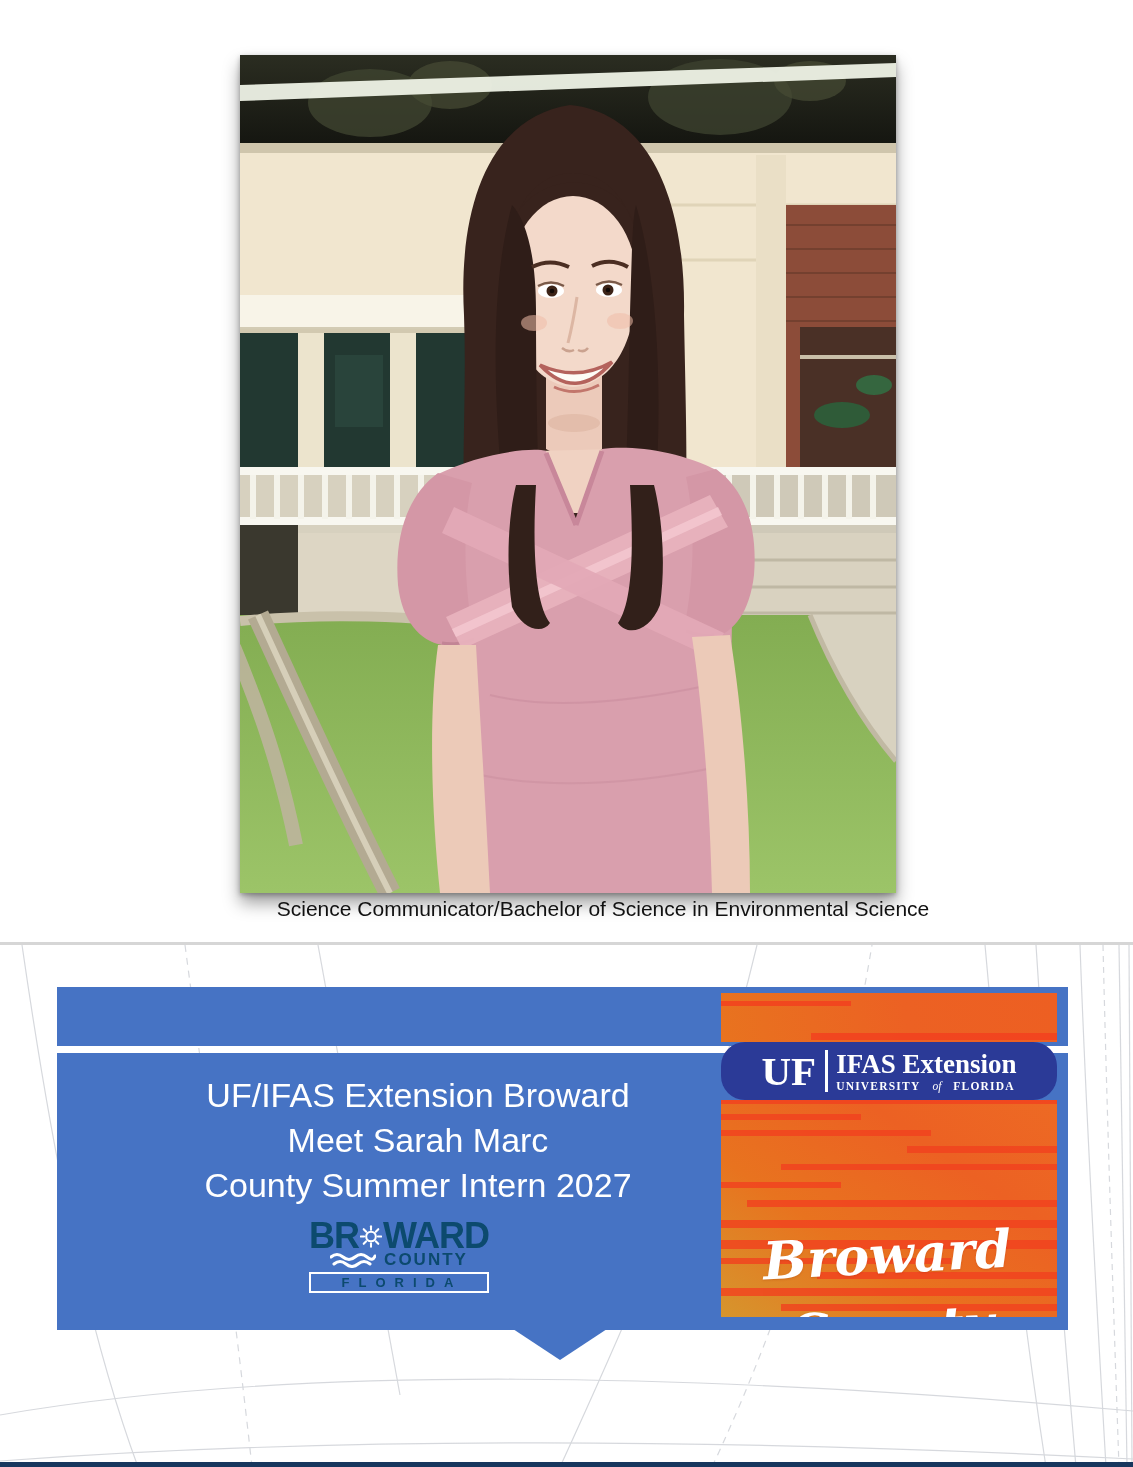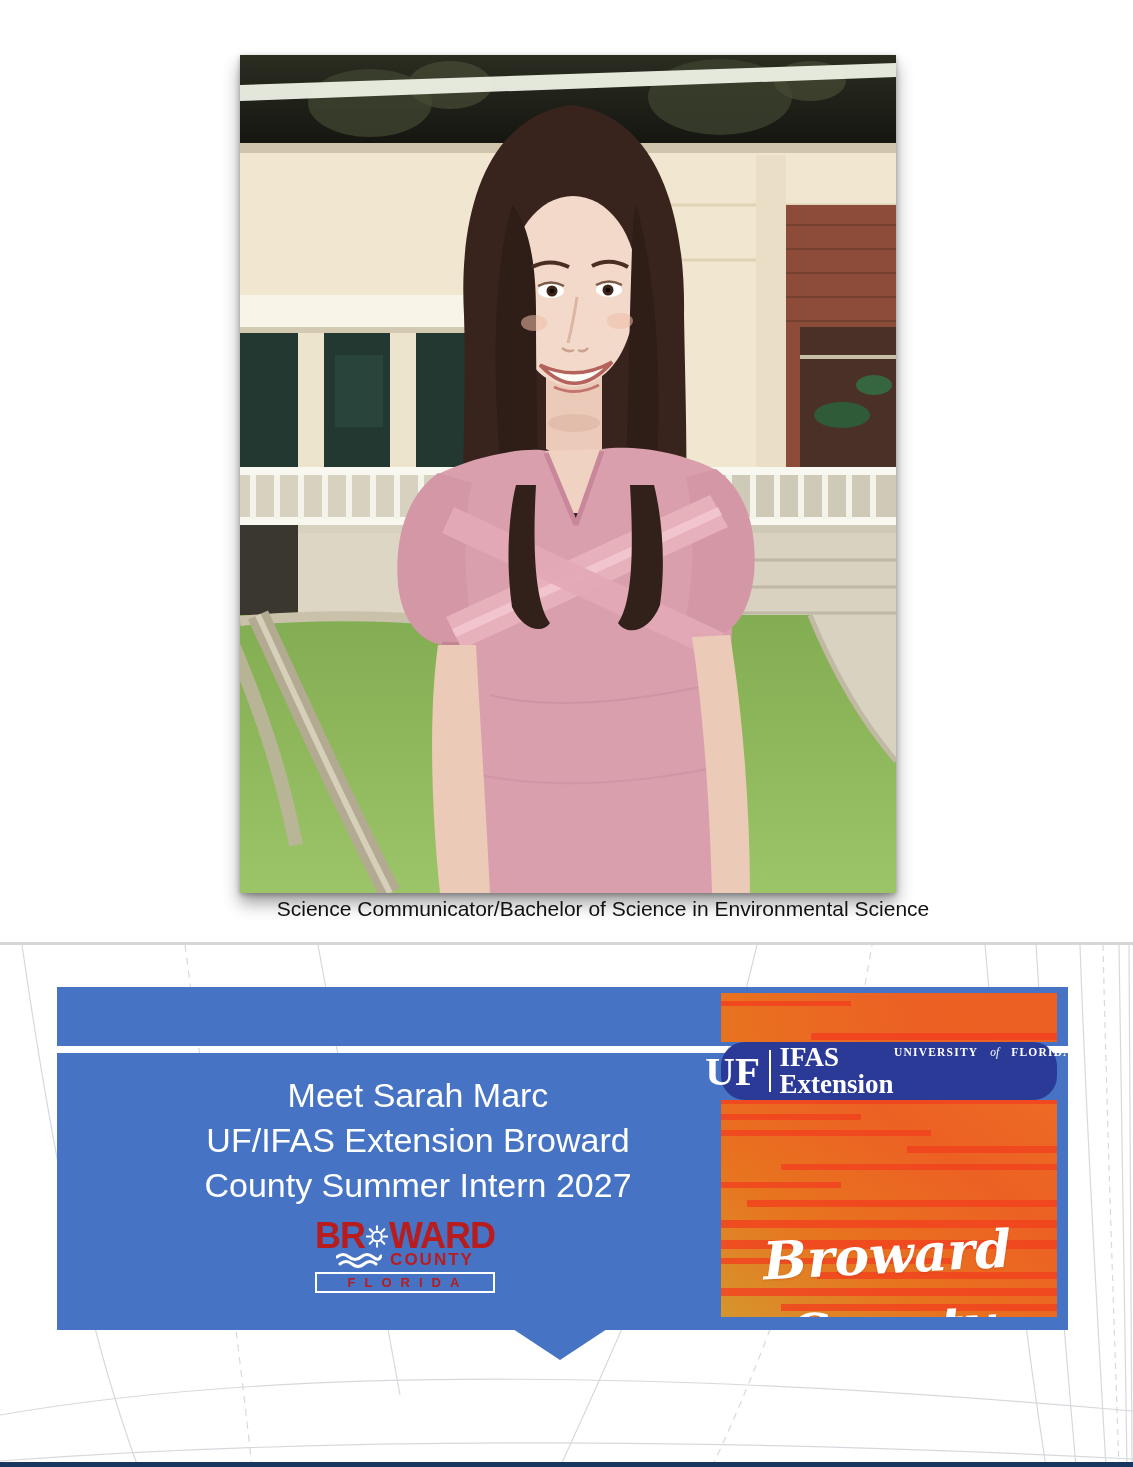--- a/index.html
+++ b/index.html
@@ -22,21 +22,21 @@
 
   
   .banner{position:absolute;left:57px;top:987px;width:1011px;height:343px;}
   .banner .strip-top{position:absolute;left:0;top:0;width:100%;height:59px;background:#4673C4;}
   .banner .strip-main{position:absolute;left:0;top:66px;width:100%;height:277px;background:#4673C4;}
 
   .banner-title{position:absolute;left:0;top:86px;width:722px;text-align:center;
                 color:#fff;font-size:34px;line-height:45px;font-weight:400;}
 
   
-  .bc-logo{position:absolute;left:252px;top:232px;width:180px;color:#b91c1c;margin-left:6px;}
+  .bc-logo{position:absolute;left:252px;top:232px;width:180px;color:#0c4a6e;}
   .bc-row1{display:flex;align-items:center;justify-content:center;font-weight:700;
            font-size:36px;letter-spacing:-1px;line-height:34px;}
   .bc-sun{width:31px;height:31px;margin:0 1px;}
   .bc-row2{display:flex;align-items:flex-end;justify-content:center;gap:8px;margin-top:-2px;}
   .bc-waves{width:46px;height:16px;}
   .bc-county{font-size:17px;font-weight:700;letter-spacing:2px;line-height:17px;}
   .bc-row3{margin-top:4px;border:2px solid #fff;padding:1px 4px 1px 10px;text-align:center;
            font-size:13px;font-weight:700;letter-spacing:9px;line-height:15px;}
 
   
@@ -45,21 +45,21 @@
         background:linear-gradient(80deg,#e8731f 0%,#ec6123 55%,#ed5f22 100%);overflow:hidden;}
   .card-blue{height:58px;background:#2B3A97;display:flex;align-items:center;justify-content:center;border-radius:24px;}
   .card-orange-bottom{position:relative;flex:1;
         background:linear-gradient(35deg,#d6952d 0%,#e8731f 35%,#ec6123 70%,#ed6a24 100%);
         overflow:hidden;}
   .stripes{position:absolute;left:0;top:0;width:100%;height:100%;}
 
   .uf-row{display:flex;align-items:center;color:#fff;font-family:"Liberation Serif", serif;}
   .uf-mark{font-size:41px;font-weight:700;line-height:40px;letter-spacing:0px;}
   .uf-sep{width:3px;height:42px;background:#fff;margin:0 8px 0 9px;}
-  .uf-right{display:flex;justify-content:center;}
+  .uf-right{display:flex;flex-direction:column;justify-content:center;}
   .uf-ifas{font-size:27px;font-weight:700;line-height:27px;letter-spacing:0px;}
   .uf-univ{display:flex;align-items:baseline;gap:12px;font-size:11.5px;font-weight:700;
            letter-spacing:1.2px;margin-top:2px;}
   .uf-univ em{font-weight:400;letter-spacing:0px;text-transform:lowercase;}
 
   .script-block{position:absolute;left:0;top:118px;width:100%;text-align:center;color:#fff;
         font-family:"DejaVu Serif", serif;font-style:italic;font-weight:700;
         font-size:52px;line-height:74px;transform:rotate(-3deg);
         text-shadow:0 1px 2px rgba(150,40,0,.25);}
 
@@ -261,22 +261,22 @@
 
 <div class="caption">Science Communicator/Bachelor of Science in Environmental Science</div>
 
 <div class="divider"></div>
 
 <div class="banner">
   <div class="strip-top"></div>
   <div class="strip-main"></div>
 
   <div class="banner-title">
+    <div>UF/IFAS Extension Broward</div>
     <div>Meet Sarah Marc</div>
-    <div>UF/IFAS Extension Broward</div>
     <div>County Summer Intern 2027</div>
   </div>
 
   <div class="bc-logo">
     <div class="bc-row1">
       <span>BR</span>
       <svg class="bc-sun" viewBox="0 0 32 32">
         <circle cx="16" cy="16" r="7" fill="none" stroke="#fff" stroke-width="3"></circle>
         <g stroke="#fff" stroke-width="3" stroke-linecap="round">
           <line x1="16" y1="1" x2="16" y2="6"></line>

